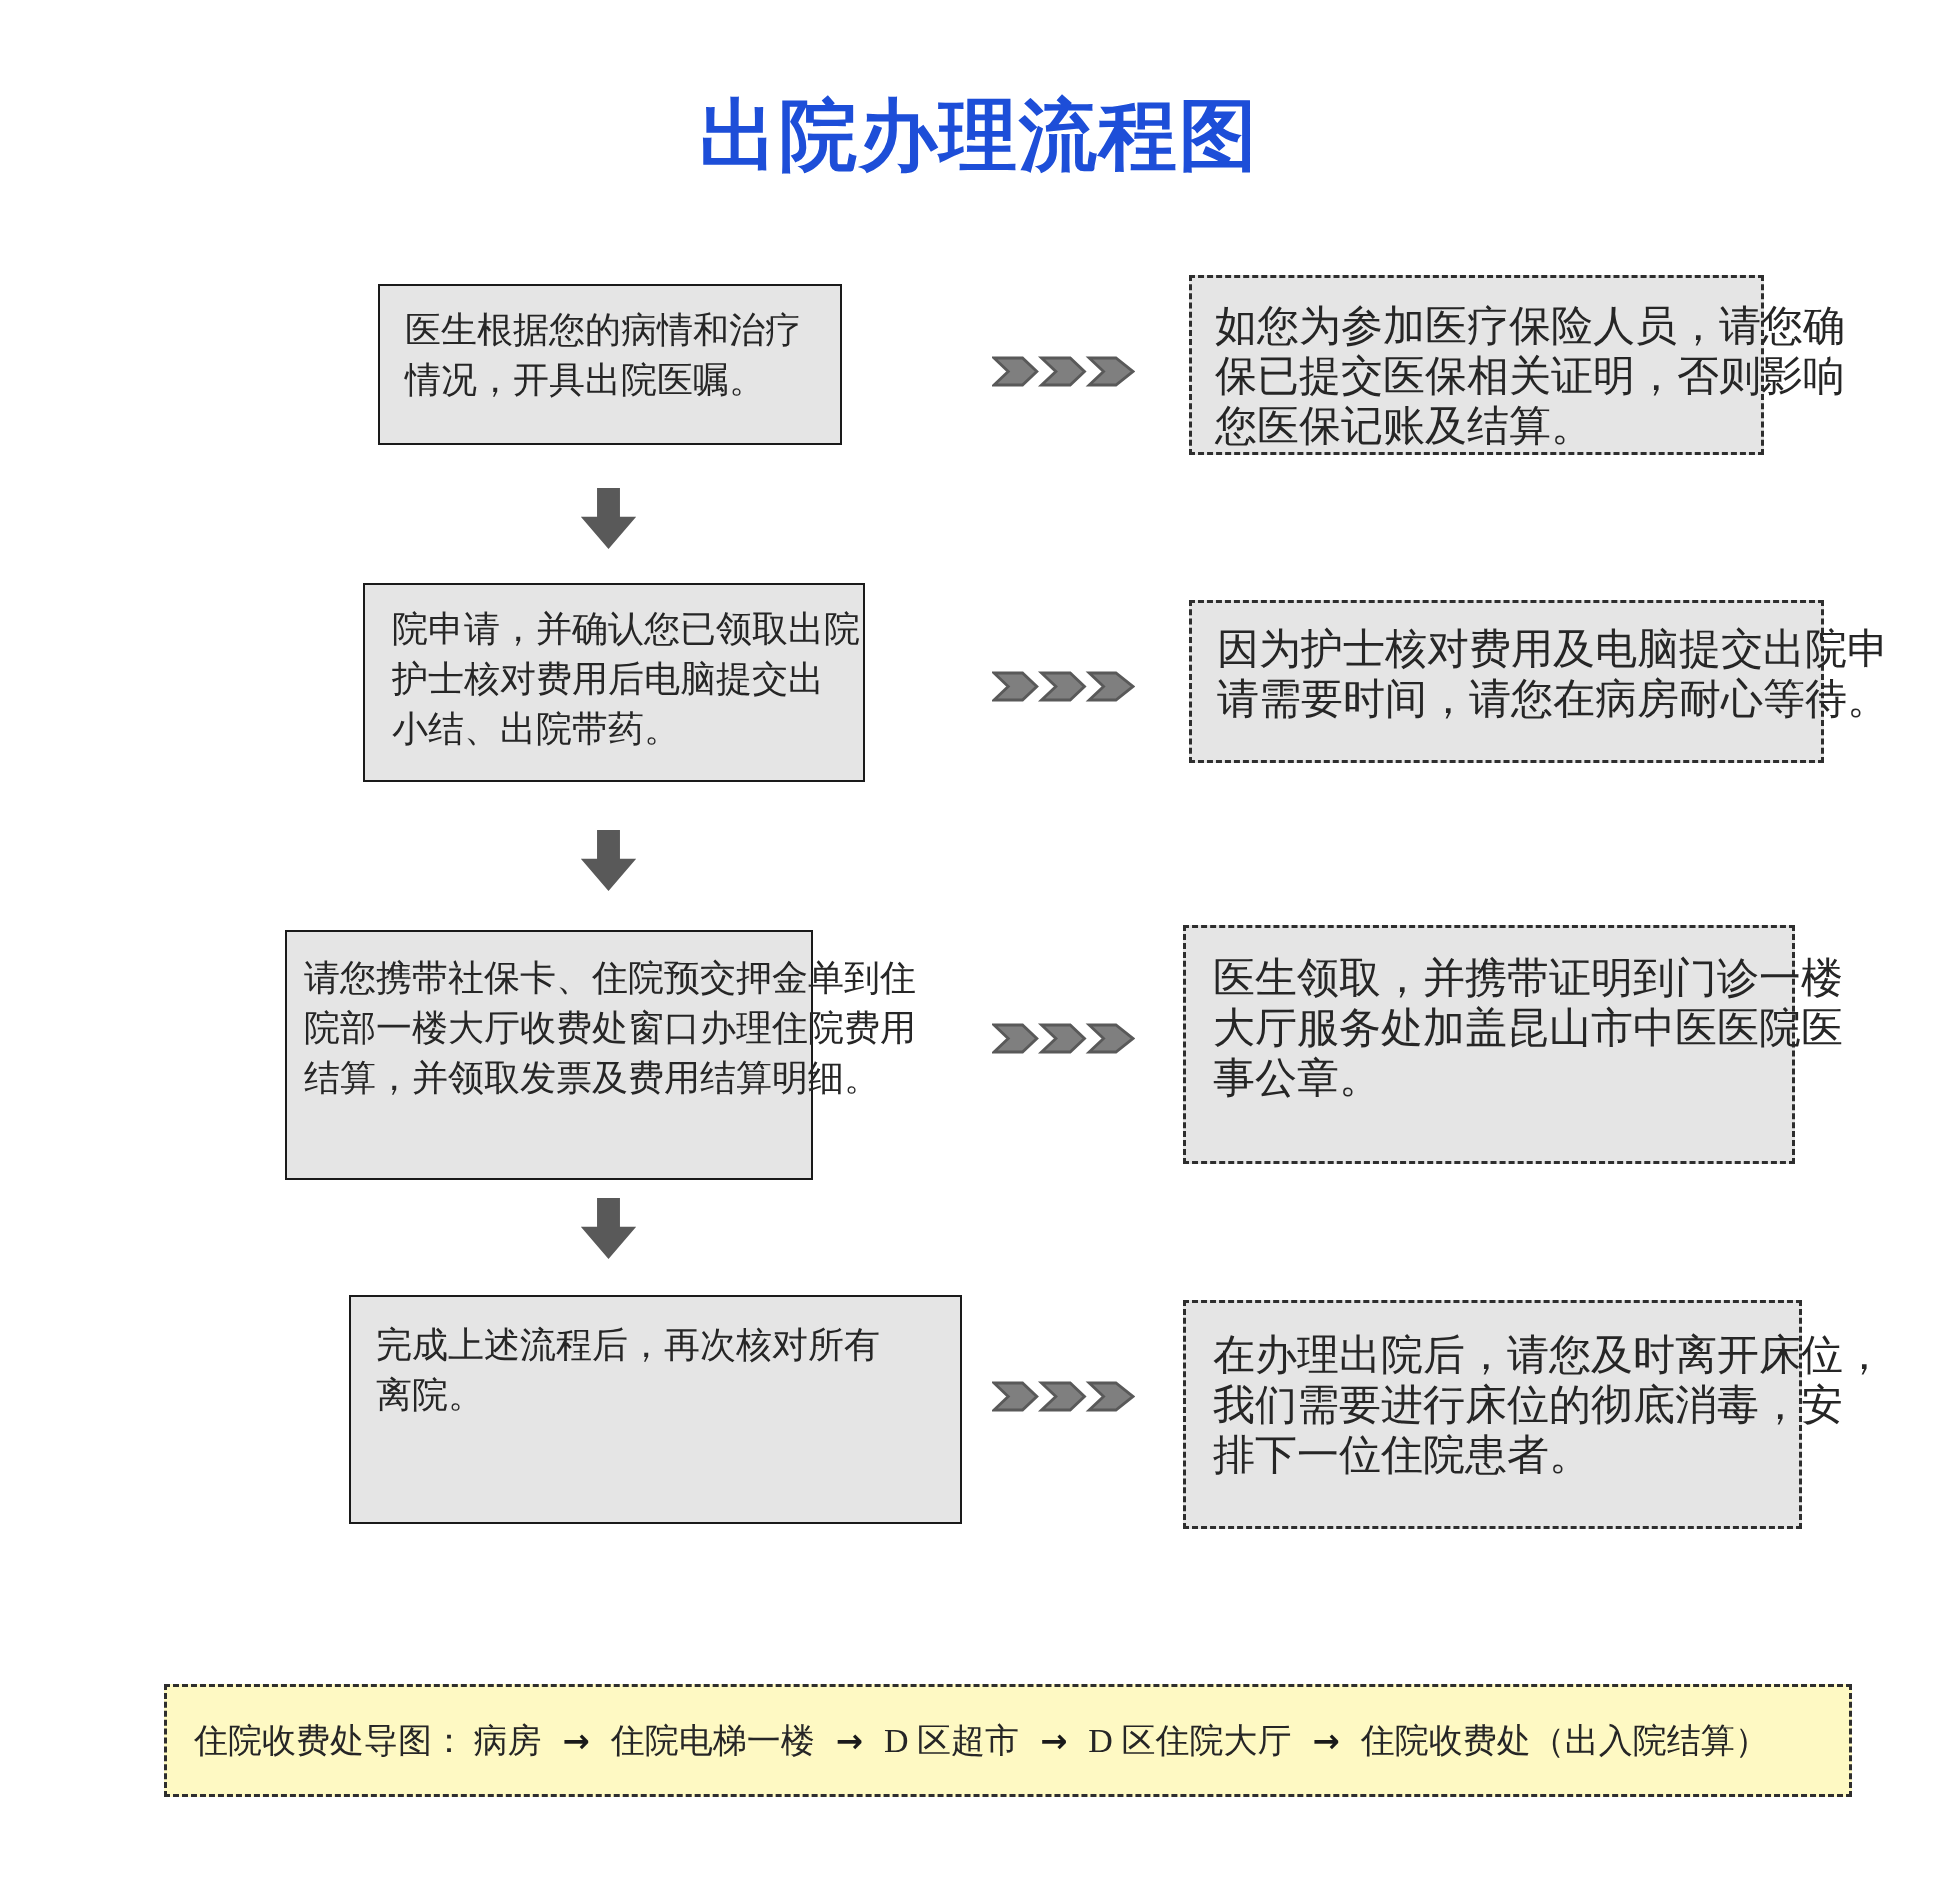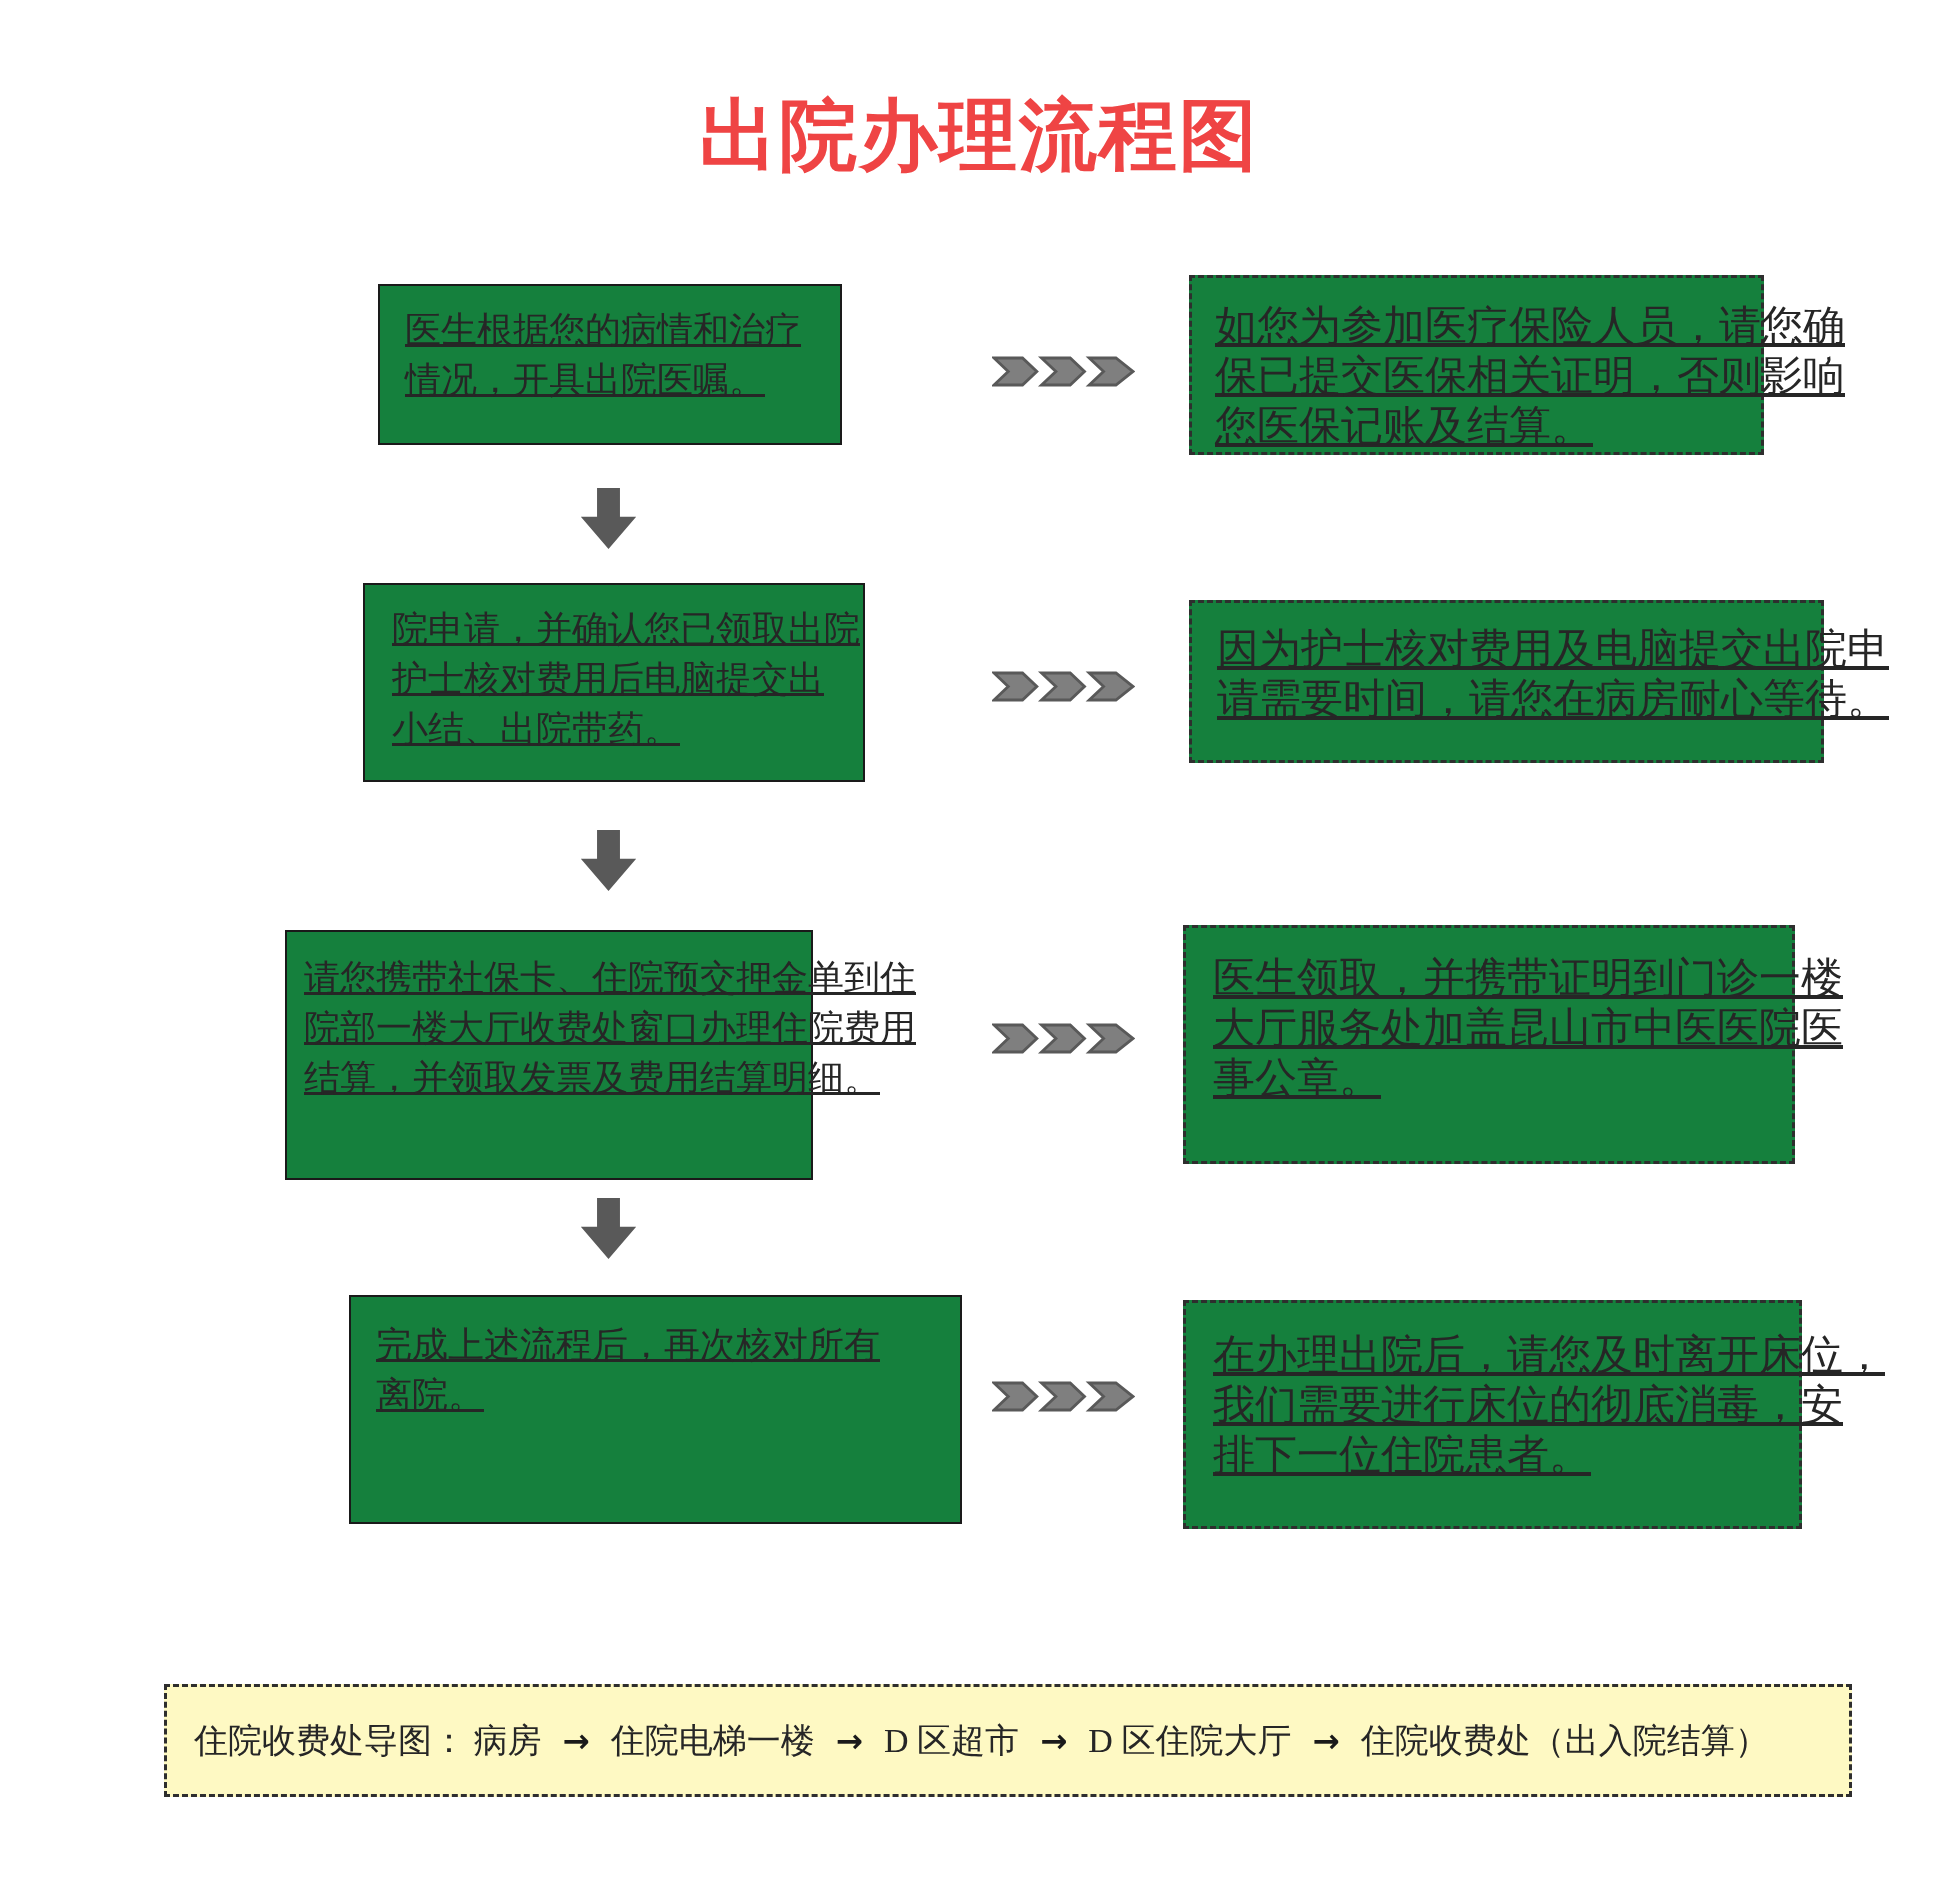--- a/index.html
+++ b/index.html
@@ -9,25 +9,25 @@
     position: relative;
     font-family: "Liberation Serif", "DejaVu Serif", serif;
     color: #262626;
   }
   .page { position: absolute; inset: 0; }
 
   .title {
     position: absolute; top: 84px; left: 0; width: 100%;
     text-align: center;
     font-family: "Liberation Sans", "DejaVu Sans", sans-serif;
-    font-weight: 700; font-size: 78px; color: #ef4444;
+    font-weight: 700; font-size: 78px; color: #1d4ed8;
     letter-spacing: 1.9px;
   }
 
-  .box { position: absolute; background: #15803d; box-sizing: border-box; overflow: visible; text-decoration: underline; }
+  .box { position: absolute; background: #e5e5e5; box-sizing: border-box; overflow: visible; }
   .step { border: 2.9px solid #1a1a1a; }
   .note { border: 3.8px dashed #2e2e2e; }
   .ln { white-space: nowrap; }
   .step .ln { font-size: 36px; line-height: 50px; }
   .note .ln { font-size: 42px; line-height: 50px; }
 
   .b1 { left: 378px;  top: 284px;  width: 464px; height: 161px; padding: 19px 9.6px 0 25px; }
   .n1 { left: 1189px; top: 275px;  width: 575px; height: 180px; padding: 23px 9.6px 0 23px; }
   .b2 { left: 363px;  top: 583px;  width: 502px; height: 199px; padding: 19px 9.6px 0 27px; }
   .n2 { left: 1189px; top: 600px;  width: 635px; height: 163px; padding: 21px 9.6px 0 25px; }

